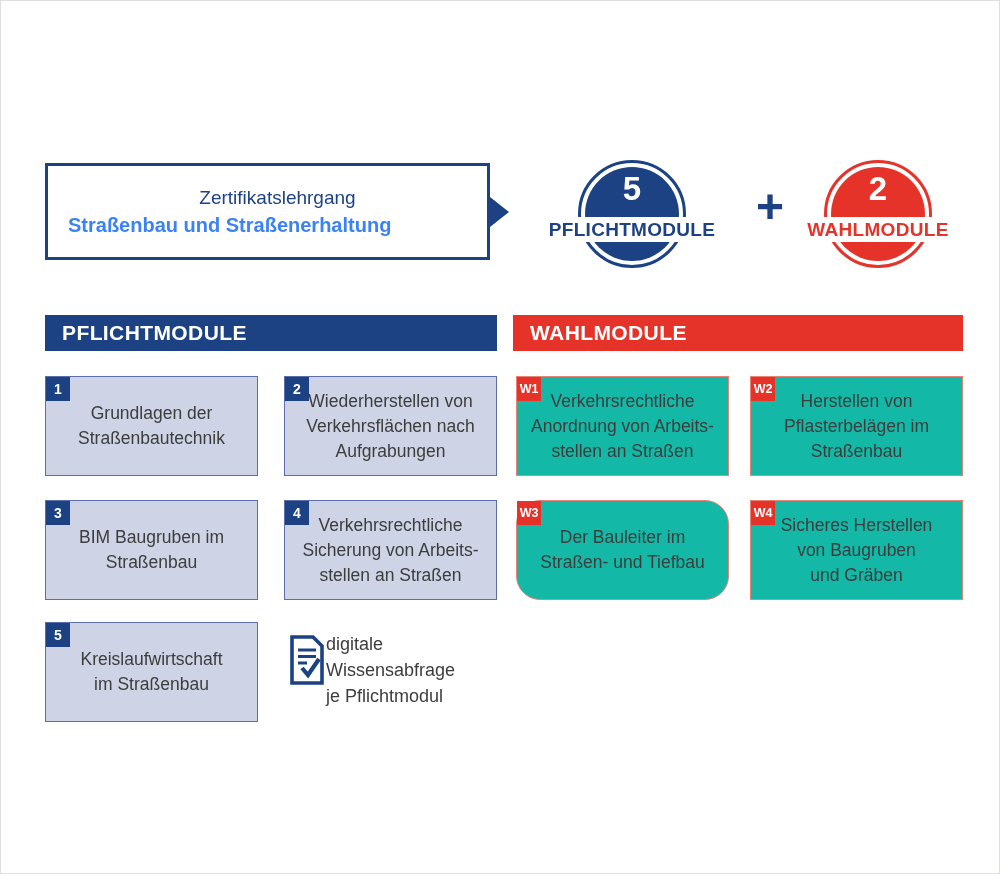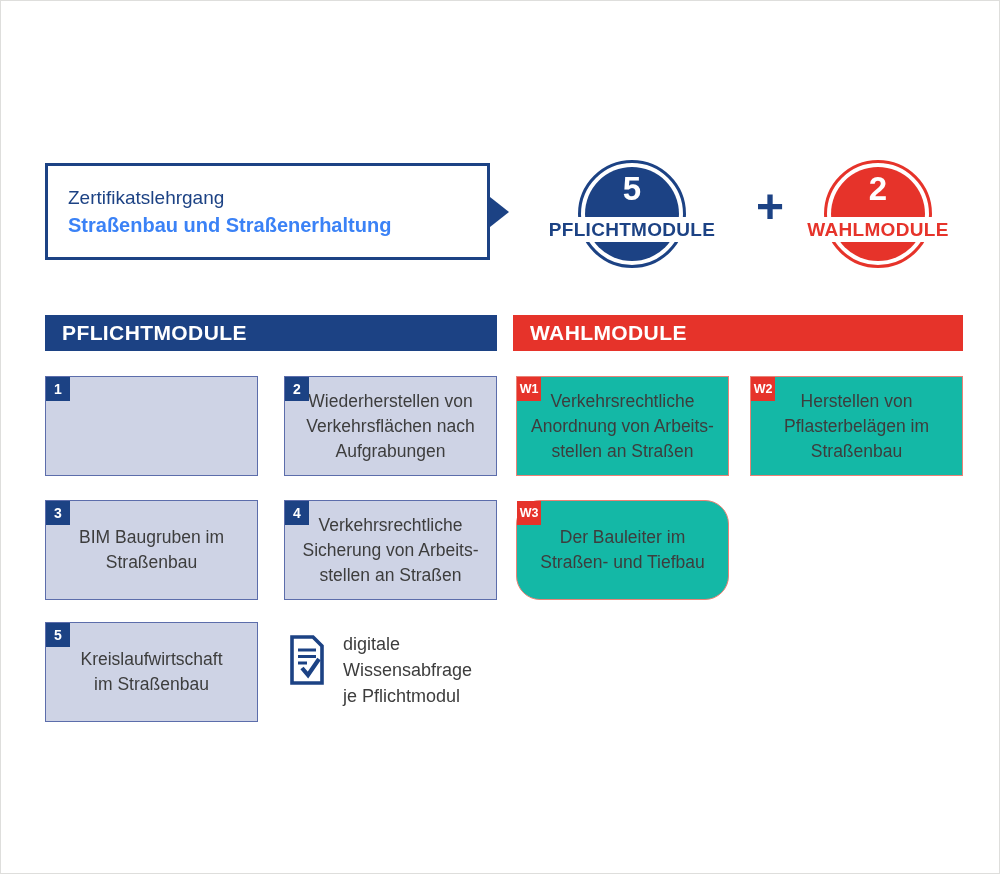--- a/index.html
+++ b/index.html
@@ -8,21 +8,21 @@
     font-family:"Liberation Sans", sans-serif;overflow:hidden;
     box-shadow:inset 0 0 0 1px #dededc;
   }
 
   
   .intro-box{
     position:absolute;left:45px;top:163px;width:445px;height:97px;
     box-sizing:border-box;border:3px solid #1c4284;background:#fff;
     display:flex;flex-direction:column;justify-content:center;padding-left:20px;gap:5px;
   }
-  .intro-line1{font-size:19px;color:#1c4284;}
+  .intro-line1{font-size:19px;color:#1c4284;text-align:center;}
   .intro-line2{font-size:20px;font-weight:bold;color:#3b82f6;}
   .intro-arrow{
     position:absolute;left:442px;top:50%;transform:translateY(-50%);
     width:0;height:0;border-top:15px solid transparent;border-bottom:15px solid transparent;
     border-left:19px solid #1c4284;
   }
 
   
   .badge{position:absolute;height:108px;}
   .badge-blue{left:532px;top:160px;width:200px;}
@@ -63,21 +63,21 @@
   .mbadge.red{background:#e6332a;font-size:12.5px;}
   .mtext{white-space:pre-line;font-size:17.5px;line-height:25px;color:#3d3d3d;padding:0 6px;}
 
   .pos-b1{left:45px;top:376px;}  .pos-b2{left:284px;top:376px;}
   .pos-b3{left:45px;top:500px;}  .pos-b4{left:284px;top:500px;}
   .pos-b5{left:45px;top:622px;}
   .pos-w1{left:516px;top:376px;} .pos-w2{left:750px;top:376px;}
   .pos-w3{left:516px;top:500px;border-radius:24px;} .pos-w4{left:750px;top:500px;}
 
   
-  .note{position:absolute;left:288px;top:634px;display:flex;gap:17px;align-items:flex-start;}
+  .note{position:absolute;left:288px;top:634px;display:flex;align-items:flex-start;}
   .note-text{font-size:18px;line-height:26px;color:#3d3d3d;white-space:pre-line;margin-top:-3px;}
 </style>
 </head>
 <body>
 
 <div id="page">
 
   <div class="intro-box">
     <span class="intro-line1">Zertifikatslehrgang</span>
     <span class="intro-line2">Straßenbau und Straßenerhaltung</span>
@@ -98,20 +98,22 @@
     <div class="cfill"></div>
     <div class="cnum">2</div>
     <div class="cband">WAHLMODULE</div>
   </div>
 
   <div class="section-title blue">PFLICHTMODULE</div>
   <div class="section-title red">WAHLMODULE</div>
 
   <div class="mbox blue pos-b1">
     <span class="mbadge blue">1</span>
+    <span class="mtext">Grundlagen der
+Straßenbautechnik</span>
   </div>
   <div class="mbox blue pos-b2">
     <span class="mbadge blue">2</span>
     <span class="mtext">Wiederherstellen von
 Verkehrsflächen nach
 Aufgrabungen</span>
   </div>
   <div class="mbox blue pos-b3">
     <span class="mbadge blue">3</span>
     <span class="mtext">BIM Baugruben im
@@ -152,14 +154,20 @@
     <span class="mbadge red">W2</span>
     <span class="mtext">Herstellen von
 Pflasterbelägen im
 Straßenbau</span>
   </div>
   <div class="mbox red pos-w3">
     <span class="mbadge red">W3</span>
     <span class="mtext">Der Bauleiter im
 Straßen- und Tiefbau</span>
   </div>
+  <div class="mbox red pos-w4">
+    <span class="mbadge red">W4</span>
+    <span class="mtext">Sicheres Herstellen
+von Baugruben
+und Gräben</span>
+  </div>
 
 </div>
 
 </body></html>

